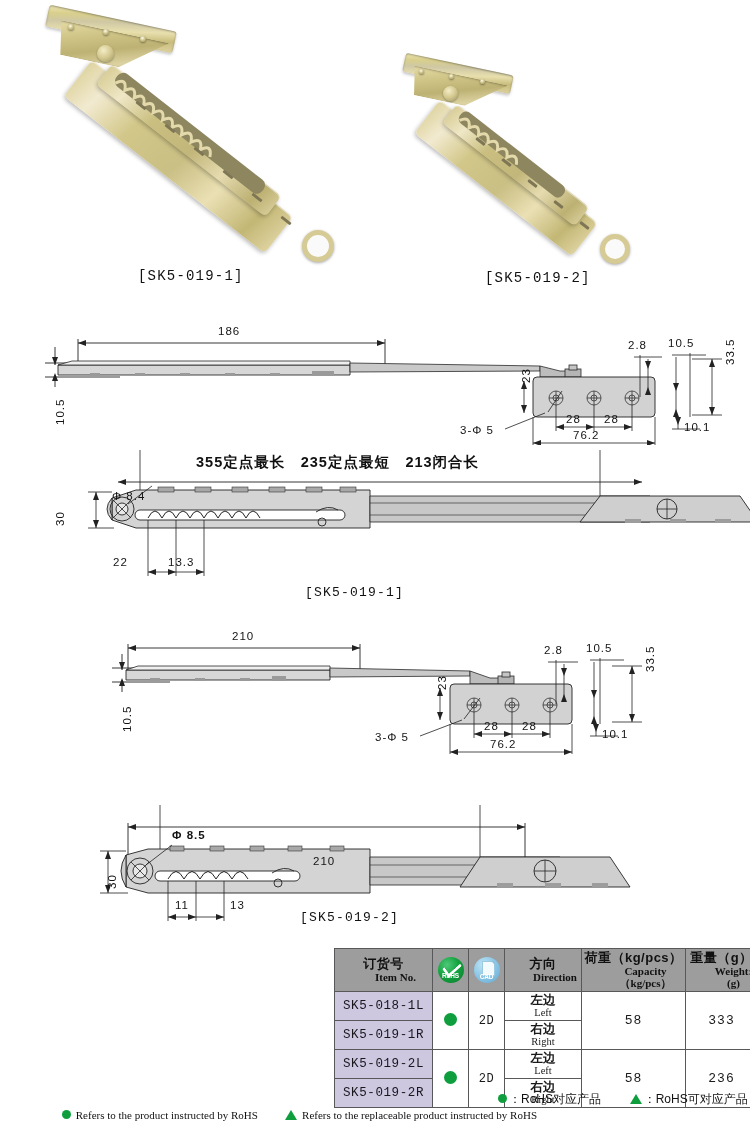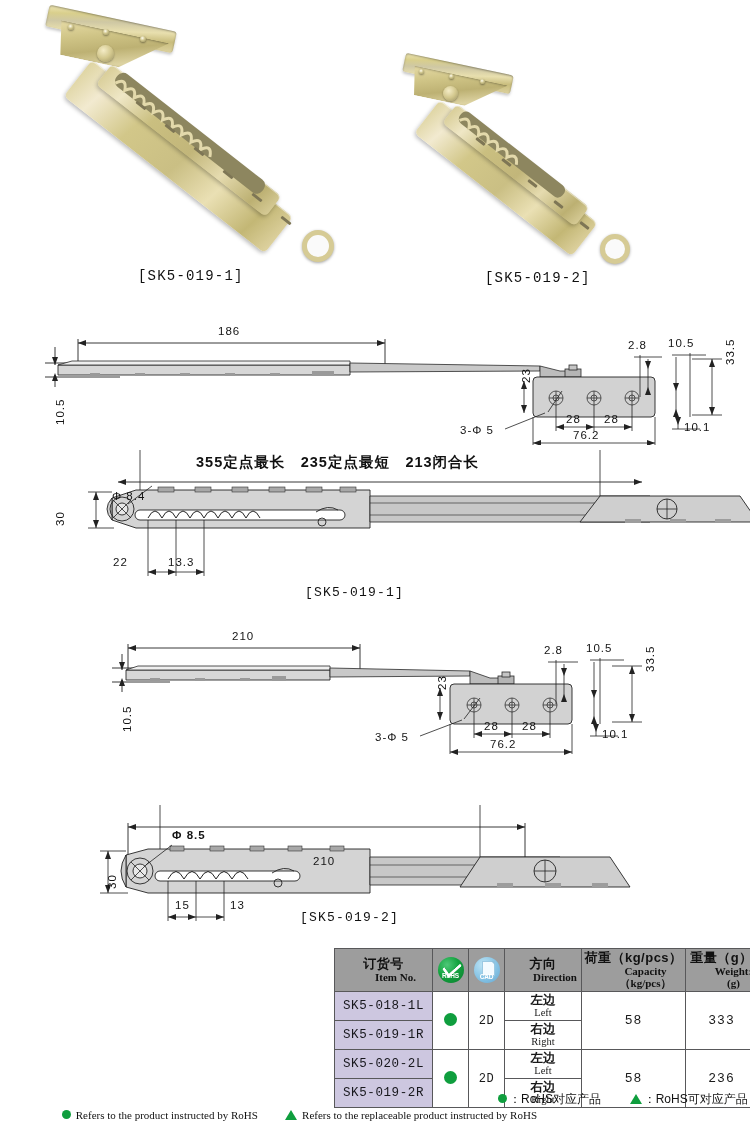--- a/index.html
+++ b/index.html
@@ -732,21 +732,21 @@
         <line x1="196" y1="112" x2="224" y2="112"></line>
         <path d="M224 112 l-8 -3 v6 z" fill="#222" stroke="none"></path>
         <line x1="160" y1="0" x2="160" y2="44"></line>
         <line x1="480" y1="0" x2="480" y2="52"></line>
       </g>
     </svg>
 
     <div class="dim" style="left:313px;top:4px;margin-top:46px;">210</div>
     <div class="dim" style="left:172px;top:24px;font-weight:bold;">Φ 8.5</div>
     <div class="dim vert" style="left:106px;top:84px;">30</div>
-    <div class="dim" style="left:175px;top:94px;">15</div>
+    <div class="dim" style="left:175px;top:94px;">11</div>
     <div class="dim" style="left:230px;top:94px;">13</div>
     <div class="dwg-caption" style="left:300px;top:105px;">[SK5-019-2]</div>
   </div>
 
   <table class="spec-table">
     <colgroup>
       <col style="width:98px">
       <col style="width:36px">
       <col style="width:36px">
       <col style="width:77px">
@@ -800,21 +800,21 @@
         <td class="cell-num" rowspan="2">333</td>
       </tr>
       <tr>
         <td class="cell-item">SK5-019-1R</td>
         <td class="cell-dir">
           <span class="dir-cn">右边</span>
           <span class="dir-en">Right</span>
         </td>
       </tr>
       <tr>
-        <td class="cell-item">SK5-020-2L</td>
+        <td class="cell-item">SK5-019-2L</td>
         <td class="cell-rohs" rowspan="2">
           <span class="green-dot"></span>
         </td>
         <td class="cell-2d" rowspan="2">2D</td>
         <td class="cell-dir">
           <span class="dir-cn">左边</span>
           <span class="dir-en">Left</span>
         </td>
         <td class="cell-num" rowspan="2">58</td>
         <td class="cell-num" rowspan="2">236</td>

